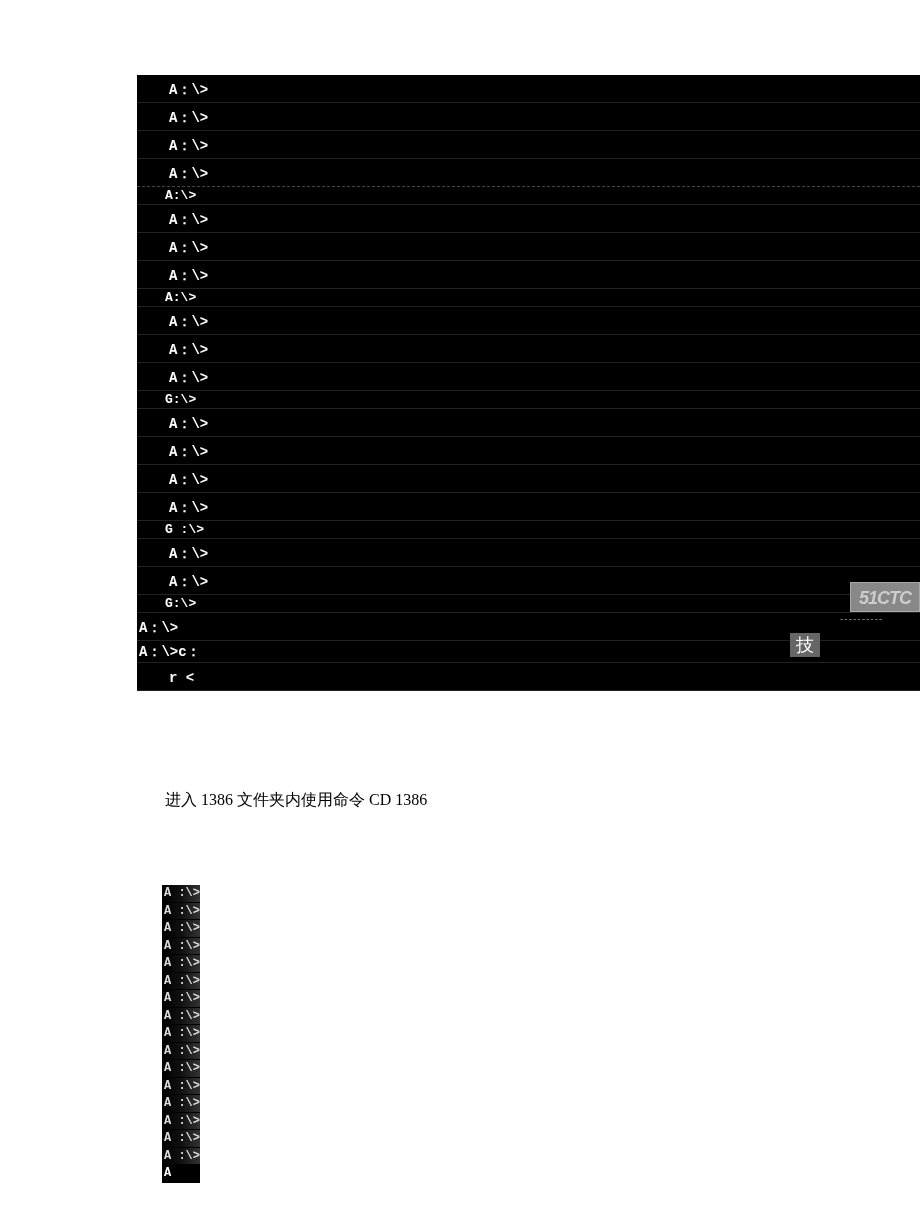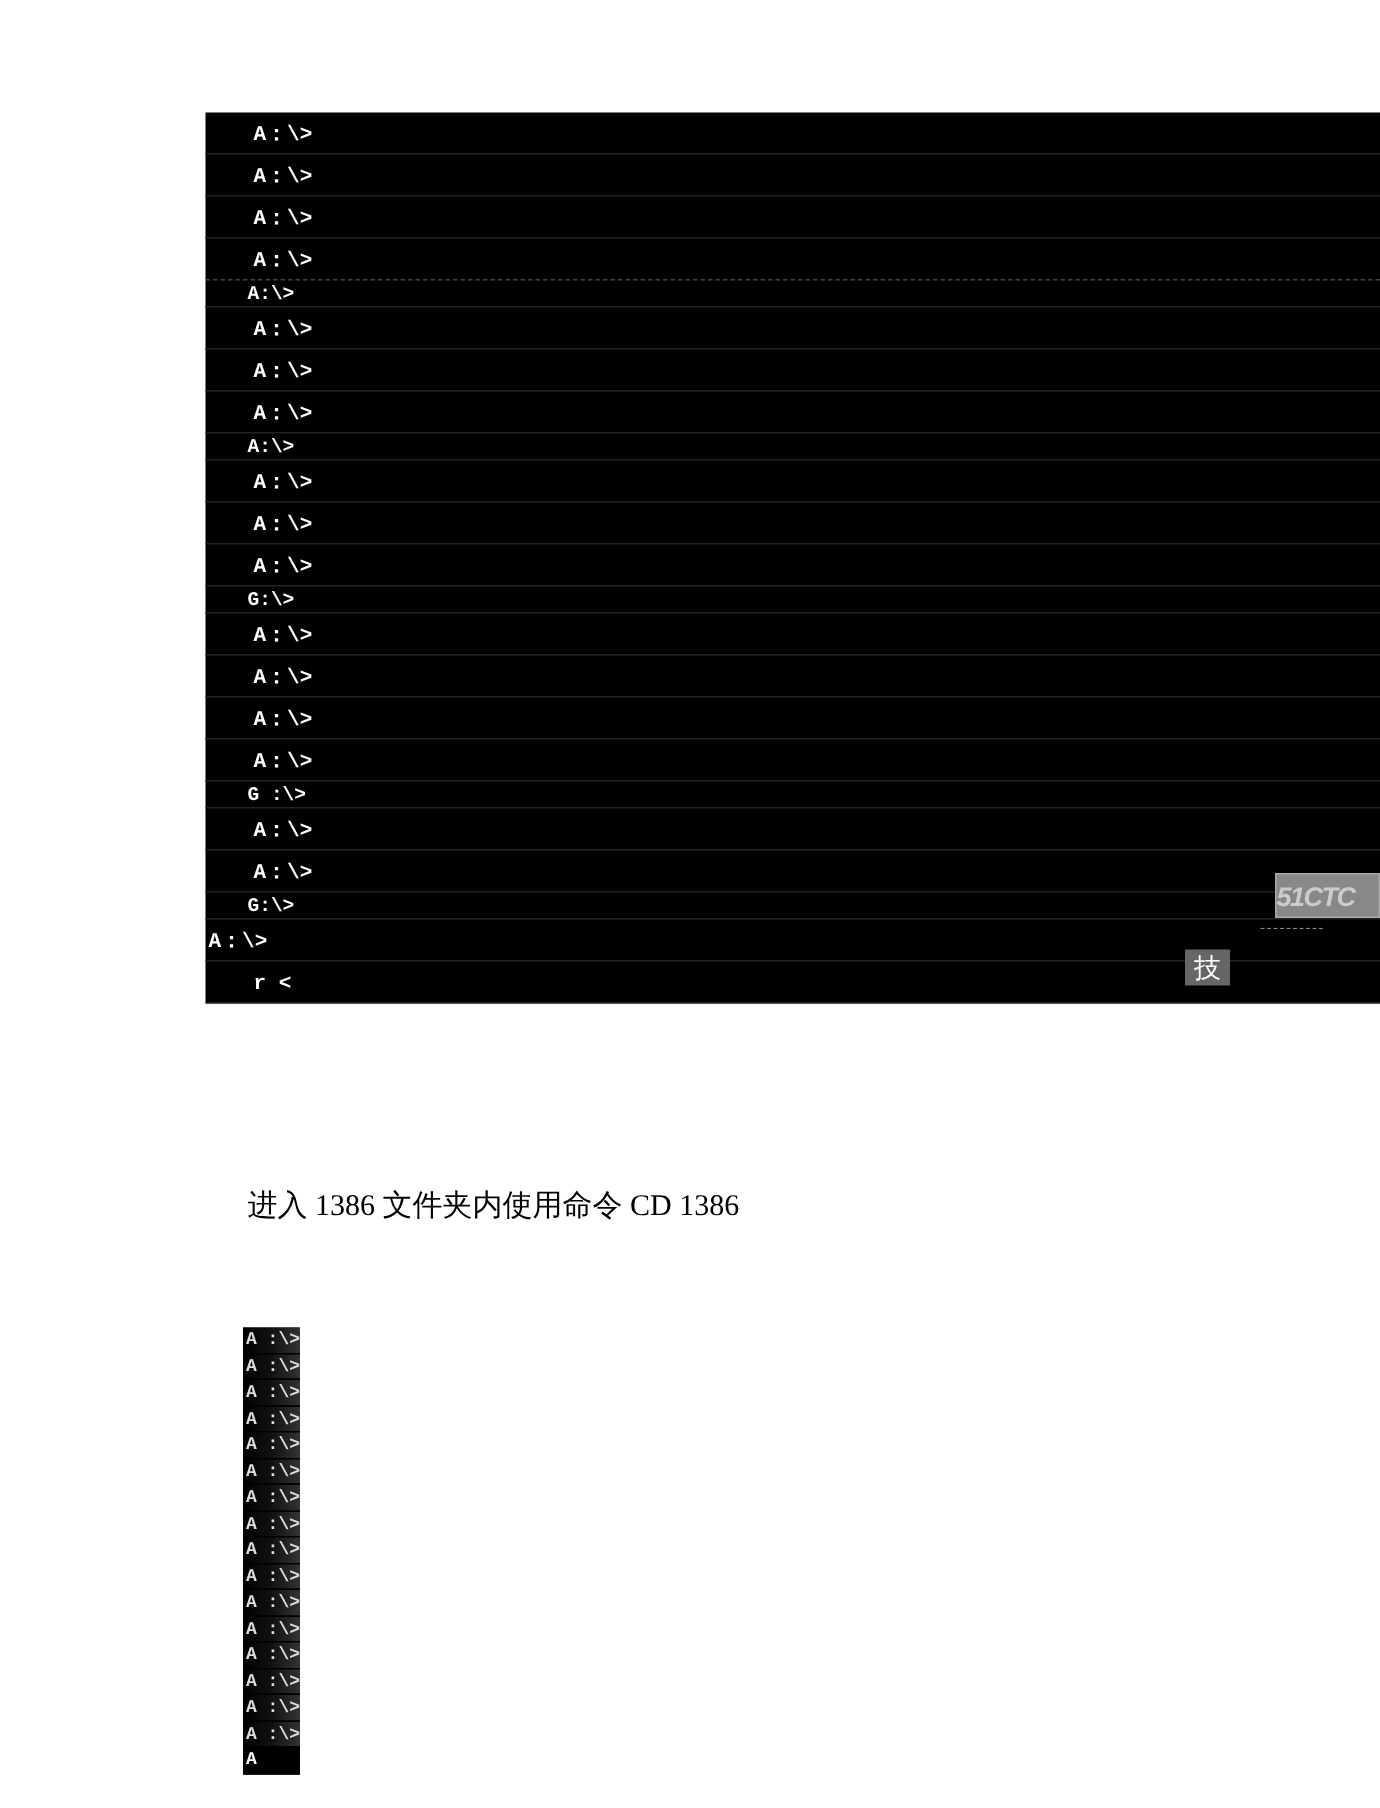--- a/index.html
+++ b/index.html
@@ -50,21 +50,21 @@
     position: absolute;
     right: 0;
     top: 582px;
     width: 70px;
     height: 30px;
     background: #888;
     color: #ccc;
     font-size: 18px;
     font-weight: bold;
     font-style: italic;
-    text-align: left;
+    text-align: center;
     line-height: 30px;
     border: 1px solid #aaa;
     letter-spacing: -1px;
     font-family: Arial, sans-serif;
   }
   .badge {
     position: absolute;
     right: 100px;
     top: 633px;
     width: 30px;
@@ -81,21 +81,21 @@
     top: 613px;
     width: 80px;
     color: #888;
     font-size: 10px;
     letter-spacing: 1px;
   }
   .caption {
     position: absolute;
     left: 165px;
     top: 790px;
-    font-size: 20px;
+    font-size: 16px;
     color: #000;
     font-family: "SimSun", serif;
   }
   .terminal2 {
     position: absolute;
     left: 162px;
     top: 885px;
     width: 38px;
     background: #000;
     color: #ddd;
@@ -134,20 +134,21 @@
     <div class="line tight">G:\&gt;</div>
     <div class="line">A：\&gt;</div>
     <div class="line">A：\&gt;</div>
     <div class="line">A：\&gt;</div>
     <div class="line">A：\&gt;</div>
     <div class="line tight">G :\&gt;</div>
     <div class="line">A：\&gt;</div>
     <div class="line">A：\&gt;</div>
     <div class="line tight">G:\&gt;</div>
     <div class="line outdent">A：\&gt;</div>
+    <div class="line outdent2">A：\&gt;c：</div>
     <div class="line">r &lt;</div>
   </div>
 
 <div class="watermark">51CTC</div>
 <div class="dashline">----------</div>
 <div class="badge">技</div>
 
 <div class="caption">进入 1386 文件夹内使用命令 CD 1386</div>
 
 <div class="terminal2" id="term2">

